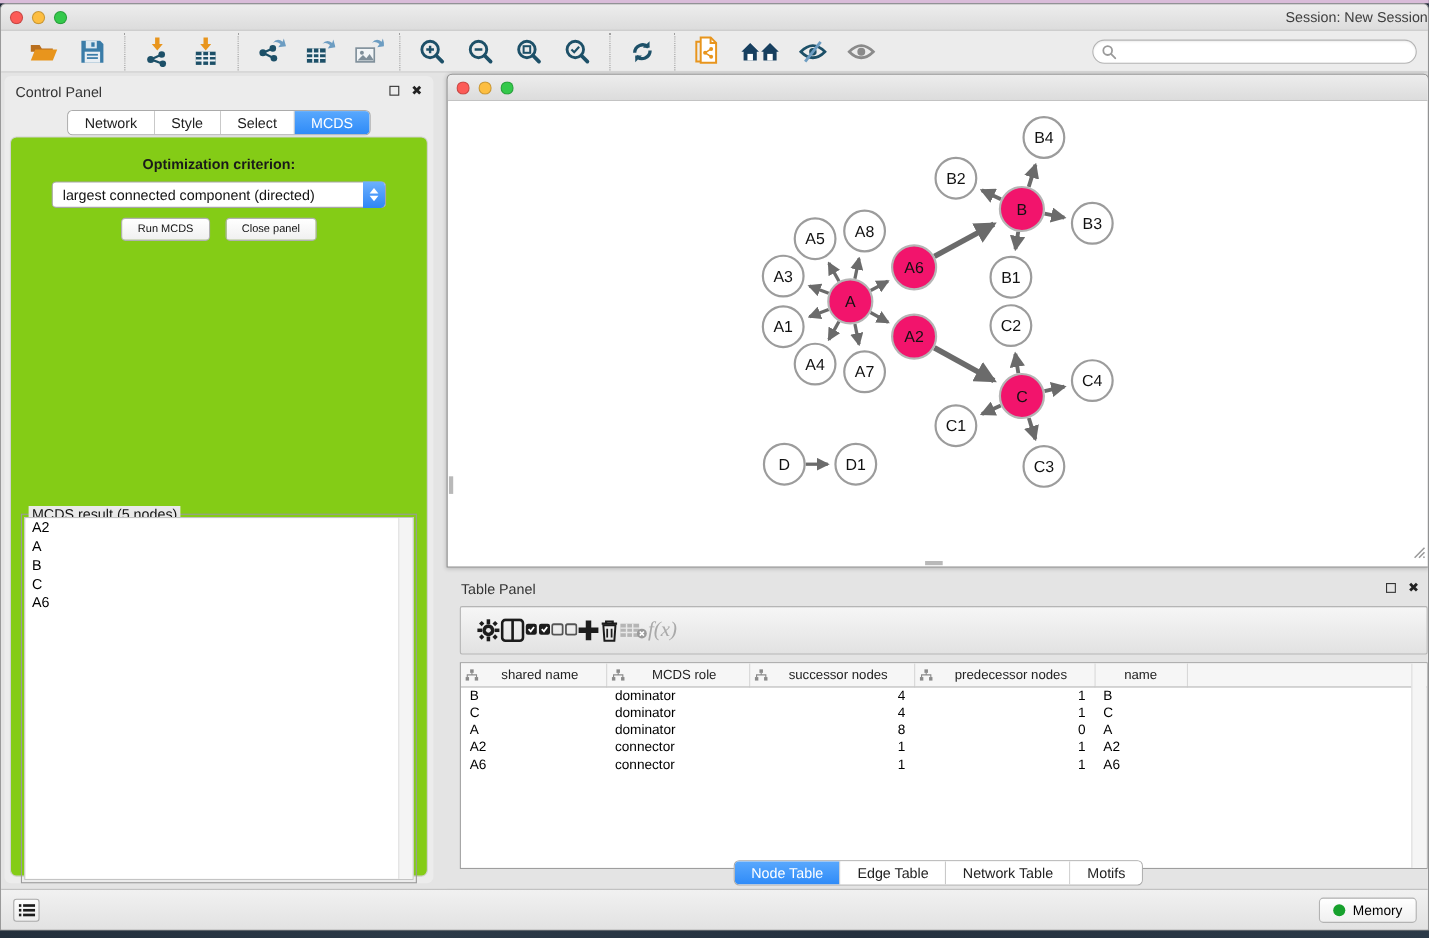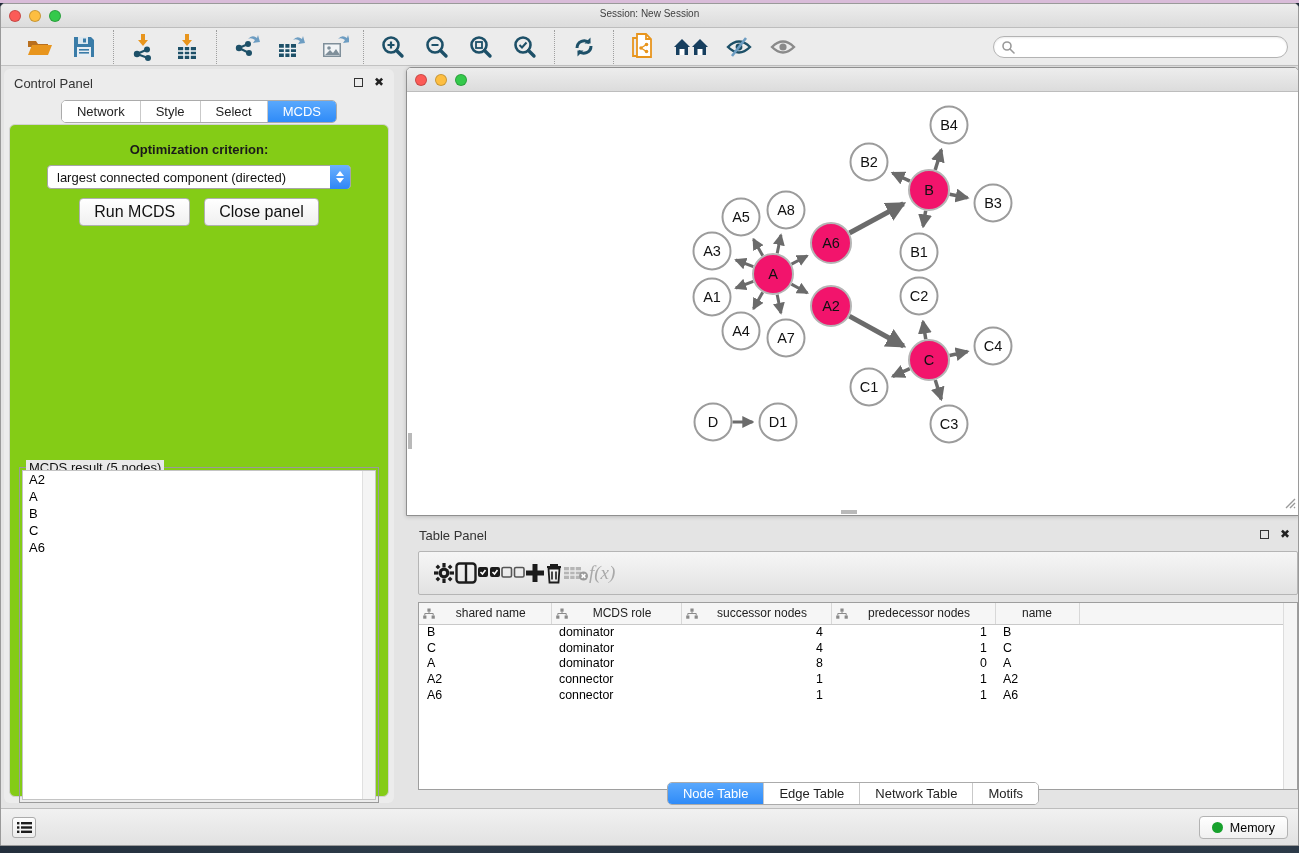--- a/index.html
+++ b/index.html
@@ -11,22 +11,22 @@
   .desktop-top { position:absolute; left:0; top:0; width:100%; height:3px; background:#d9bcd9; }
   .desktop-bottom { position:absolute; left:0; bottom:0; width:100%; height:7px;
     background:linear-gradient(90deg,#232f3c,#2c3a48 30%,#25313f 60%,#2c3a48); }
 
   
   .app { position:absolute; left:0; top:3px; width:100%; height:843px; background:#ececec;
     border:1px solid #9a9a9a; border-radius:5px 5px 0 0; overflow:hidden; }
 
   .titlebar { position:relative; height:24px;
     background:linear-gradient(#ededed,#dcdcdc); border-bottom:1px solid #bdbdbd; }
-  .title-text { position:absolute; left:0; right:0; top:4px; text-align:center;
-    font-size:10px; color:#3f3f3f; }
+  .title-text { position:absolute; left:0; right:0; top:4px; text-align:right;
+    font-size:13px; color:#3f3f3f; }
   .lights { position:absolute; left:8px; top:6px; display:flex; gap:8px; }
   .light { width:12px; height:12px; border-radius:50%; border:1px solid rgba(0,0,0,.2); }
   .light.red { background:#fc5b57; } .light.yellow { background:#fdbe41; } .light.green { background:#34c94b; }
 
   
   .toolbar { position:relative; height:38px; background:#ececec; border-bottom:1px solid #c2c2c2;
     display:flex; align-items:center; padding-left:10px; }
   .tgroup { display:flex; align-items:center; gap:12px; padding:0 13px; }
   .tsep { width:1px; height:34px; border-left:1px dotted #9f9f9f; }
   .tbtn { width:32px; height:30px; display:flex; align-items:center; justify-content:center; cursor:pointer; }
@@ -58,21 +58,21 @@
   .opt-label { margin-top:17px; text-align:center; font-size:13px; font-weight:bold; color:#1a1a1a; }
   .dd { position:absolute; left:37px; right:37px; top:40px; height:24px; background:#fff;
     border:1px solid #a6a6a6; border-radius:4px; cursor:pointer; }
   .dd-text { position:absolute; left:9px; top:4px; font-size:13px; color:#111; }
   .dd-step { position:absolute; right:0; top:-1px; bottom:-1px; width:20px; border-radius:0 4px 4px 0;
     background:linear-gradient(#6cb1fe,#2f86f6); display:flex; flex-direction:column;
     align-items:center; justify-content:center; gap:2px; }
   .caret-up { width:0; height:0; border-left:4px solid transparent; border-right:4px solid transparent; border-bottom:5px solid #fff; }
   .caret-dn { width:0; height:0; border-left:4px solid transparent; border-right:4px solid transparent; border-top:5px solid #fff; }
   .cp-buttons { position:absolute; left:0; right:0; top:73px; display:flex; justify-content:center; gap:14px; }
-  .push-btn { padding:4px 14px; font-size:16px; color:#111; background:linear-gradient(#ffffff,#f0f0f0);
+  .push-btn { padding:4px 14px; font-size:10px; color:#111; background:linear-gradient(#ffffff,#f0f0f0);
     border:1px solid #b0b0b0; border-radius:4px; cursor:pointer; }
 
   .mcds-fieldset { position:absolute; left:9px; right:9px; top:342px; height:336px;
     border:1px solid #9a9a9a; }
   .mcds-legend { position:absolute; left:6px; top:-8px; background:#e9e9e9; padding:0 3px; font-size:13px; color:#111; }
   .mcds-list { position:absolute; inset:2px; background:#fff; border:1px solid #c4c4c4; overflow:hidden; }
   .mcds-scroll { position:absolute; right:0; top:0; bottom:0; width:13px; background:#f4f4f4; border-left:1px solid #e0e0e0; }
   .mcds-item { font-size:13px; color:#000; padding:1px 6px; line-height:15px; }
 
   

